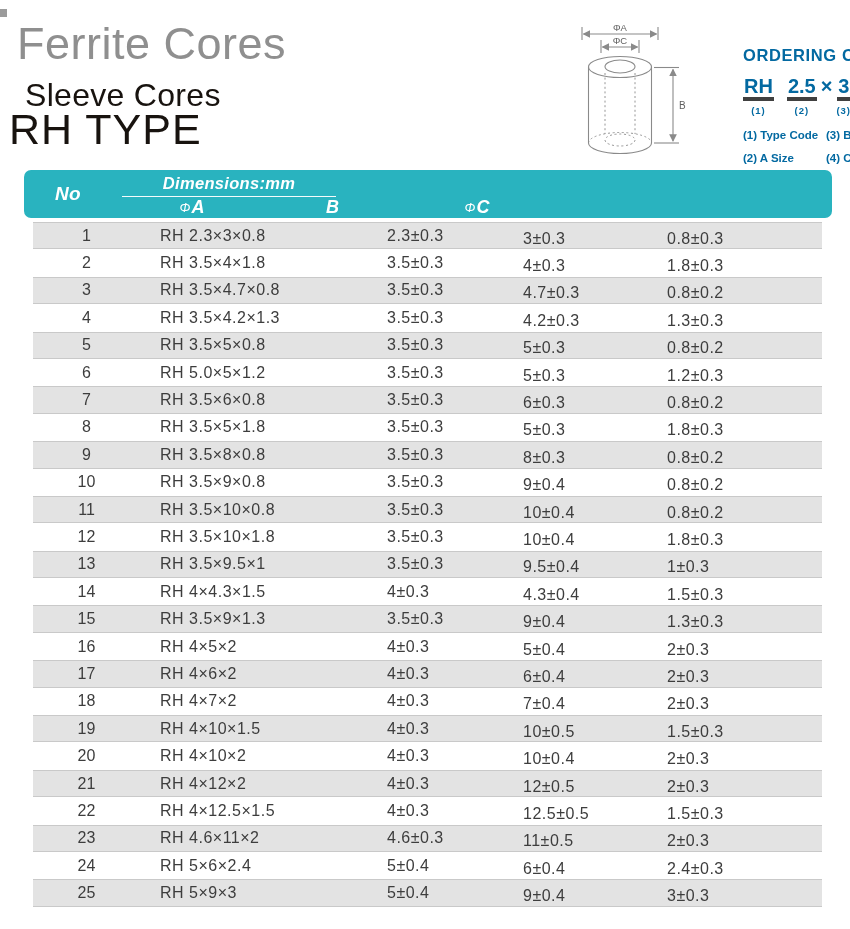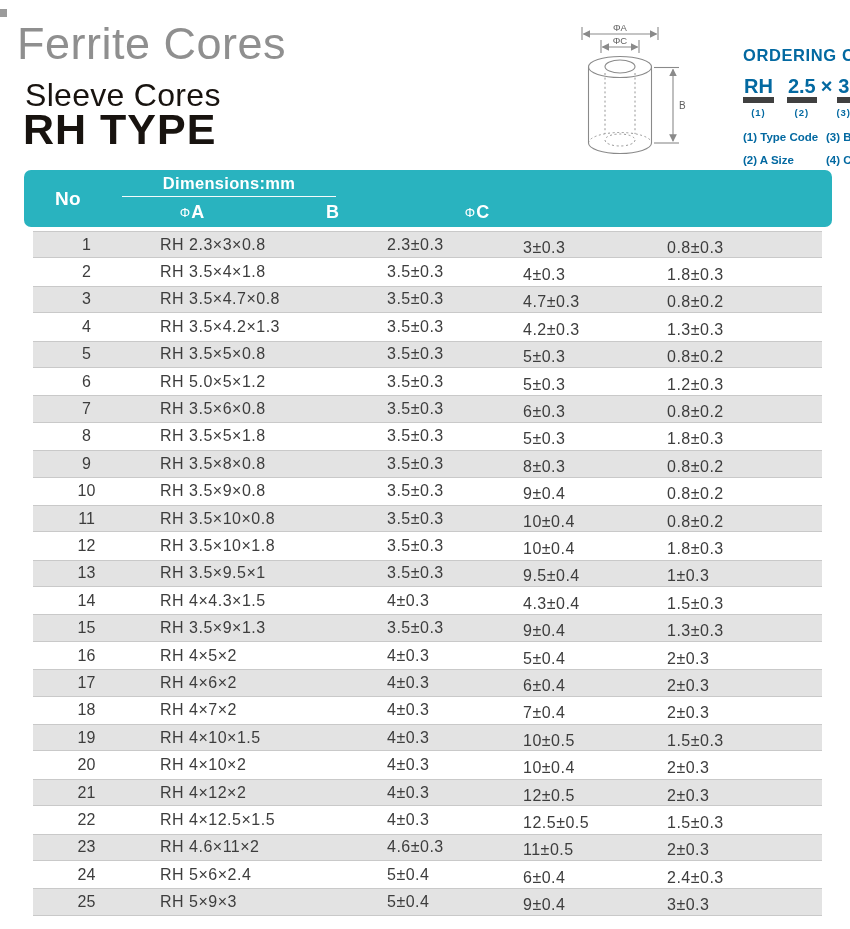--- a/index.html
+++ b/index.html
@@ -7,43 +7,43 @@
         font-family:"Liberation Sans", sans-serif;color:#222;}
 
   
   .corner-mark{position:absolute;left:0;top:9px;width:7px;height:8px;background:#9b9b9b;}
 
   
   .title-main{position:absolute;left:17px;top:18px;font-size:45px;font-weight:400;
               color:#8f8f8f;letter-spacing:0.5px;}
   .title-sub{position:absolute;left:25px;top:77px;font-size:32px;font-weight:400;
              color:#18130f;letter-spacing:0.3px;}
-  .title-type{position:absolute;left:23px;top:105px;font-size:43px;font-weight:700;
+  .title-type{position:absolute;left:9px;top:105px;font-size:43px;font-weight:400;
               color:#18130f;letter-spacing:1px;}
 
   
   .diagram{position:absolute;left:568px;top:12px;}
   .diagram text{fill:#5f5f5f;font-family:"Liberation Sans",sans-serif;}
 
   
   .ordering{position:absolute;left:743px;top:46px;width:145px;color:#0369a1;}
   .ordering-title{font-size:16.5px;font-weight:bold;letter-spacing:0.6px;white-space:nowrap;}
   .code-line{margin-top:11px;display:flex;align-items:flex-start;font-size:20px;font-weight:bold;}
   .code-part{display:flex;flex-direction:column;align-items:center;}
   .code-part.first{margin-right:13px;}
-  .code-value{border-bottom:6px solid #404040;line-height:1.02;padding:0 1px 1px 1px;}
+  .code-value{border-bottom:4px solid #404040;line-height:1.02;padding:0 1px 1px 1px;}
   .code-num{font-size:9.5px;margin-top:4px;letter-spacing:1px;}
   .code-sep{margin:0 4px;line-height:1.02;}
   .legend{margin-top:13px;display:grid;grid-template-columns:72px auto;column-gap:3px;row-gap:5px;
           font-size:11.5px;font-weight:bold;white-space:nowrap;gap:11px;}
 
   
   .spec-table{position:absolute;left:24px;top:170px;width:808px;}
-  .thead{height:57px;background:#29b3bf;border-radius:7px;display:grid;
-         grid-template-columns:88px 233px 1fr;color:#ffffff;}
+  .thead{height:48px;background:#29b3bf;border-radius:7px;display:grid;
+         grid-template-columns:88px 233px 1fr;color:#ffffff;font-style:italic;}
   .th-cell{display:flex;align-items:center;justify-content:center;
            font-size:19px;font-weight:bold;letter-spacing:0.3px;}
   .th-dims{display:flex;flex-direction:column;}
   .dims-title{height:26px;line-height:27px;text-align:center;font-size:16.5px;font-weight:bold;
               border-bottom:1px solid rgba(255,255,255,0.95);margin:0 9px 0 10px;letter-spacing:0.3px;}
   .dims-cols{flex:1;display:grid;grid-template-columns:160px 120px 170px 1fr;align-items:center;}
   .dims-col{text-align:center;font-size:18px;font-weight:bold;}
   .dims-col .phi{font-size:13px;font-weight:400;vertical-align:1px;margin-right:1px;}
 
   .tbody{margin-top:4px;margin-left:9px;width:789px;}

